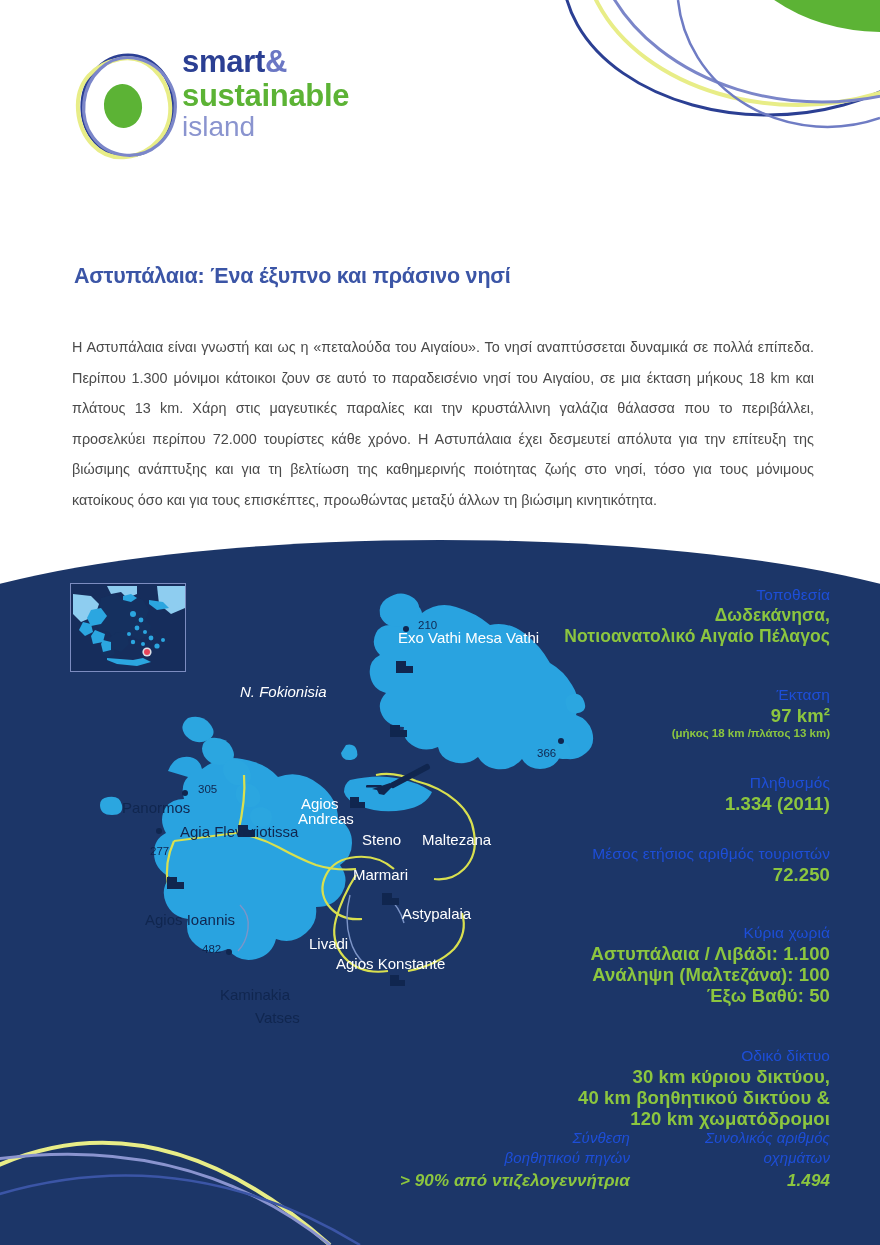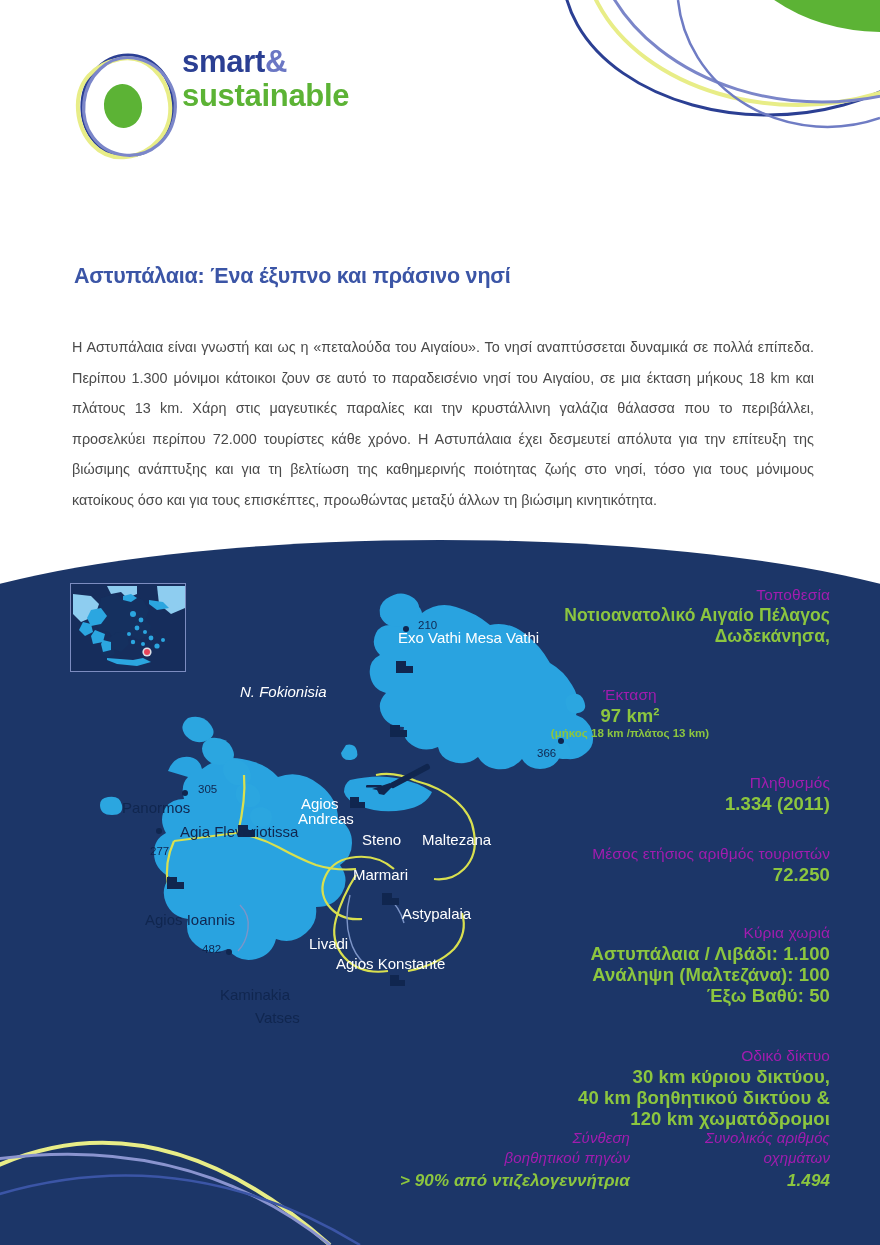--- a/index.html
+++ b/index.html
@@ -126,21 +126,21 @@
 
   
   #stats {
     position: absolute;
     left: 430px; top: 585px;
     width: 400px;
     text-align: right;
   }
   .stat { margin-bottom: 24px; }
   .stat-label {
-    color: #a21caf;
+    color: #1d4ed8;
     font-size: 15.5px;
     line-height: 20px;
     font-weight: normal;
     letter-spacing: 0.1px;
   }
   .stat-value {
     color: #8cc63f;
     font-size: 17.5px;
     font-weight: bold;
     line-height: 21px;
@@ -192,20 +192,21 @@
       <path d="M46 9 C72 4 93 26 96 53 C99 82 78 104 52 107 C25 110 6 87 4 60 C2 32 20 14 46 9 Z" stroke="#e8ed87" stroke-width="4"></path>
       <path d="M60 8 C86 12 104 36 101 62 C98 89 76 108 50 105 C24 102 7 79 10 52 C13 26 34 4 60 8 Z" stroke="#7b86c9"></path>
     </g>
     <ellipse cx="49" cy="56" rx="19" ry="22" fill="#5cb335" transform="rotate(-8 49 56)"></ellipse>
   </svg>
   <div id="logo-words">
     <div class="logo-line1">
       <span>smart</span><span class="amp">&amp;</span>
     </div>
     <div class="logo-line2">sustainable</div>
+    <div class="logo-line3">island</div>
   </div>
 </div>
 
 <h1 id="doc-title">Αστυπάλαια: Ένα έξυπνο και πράσινο νησί</h1>
 <p id="doc-body">Η Αστυπάλαια είναι γνωστή και ως η «πεταλούδα του Αιγαίου». Το νησί αναπτύσσεται δυναμικά σε πολλά επίπεδα. Περίπου 1.300 μόνιμοι κάτοικοι ζουν σε αυτό το παραδεισένιο νησί του Αιγαίου, σε μια έκταση μήκους 18 km και πλάτους 13 km. Χάρη στις μαγευτικές παραλίες και την κρυστάλλινη γαλάζια θάλασσα που το περιβάλλει, προσελκύει περίπου 72.000 τουρίστες κάθε χρόνο. Η Αστυπάλαια έχει δεσμευτεί απόλυτα για την επίτευξη της βιώσιμης ανάπτυξης και για τη βελτίωση της καθημερινής ποιότητας ζωής στο νησί, τόσο για τους μόνιμους κατοίκους όσο και για τους επισκέπτες, προωθώντας μεταξύ άλλων τη βιώσιμη κινητικότητα.</p>
 
 <div id="blue-panel">
   <div id="blue-fill"></div>
 
   <div id="footer-deco">
@@ -371,25 +372,25 @@
 
     <span class="peak-dot" style="left:176px; top:374px;"></span>
     <span class="map-peak" style="left:152px; top:368px;">482</span>
   </div>
 </div>
 
 <div id="stats">
 
   <div class="stat">
     <div class="stat-label">Τοποθεσία</div>
+    <div class="stat-value">Δωδεκάνησα,</div>
     <div class="stat-value">Νοτιοανατολικό Αιγαίο Πέλαγος</div>
-    <div class="stat-value">Δωδεκάνησα,</div>
-  </div>
-
-  <div class="stat" style="margin-top:38px;text-align:center;">
+  </div>
+
+  <div class="stat" style="margin-top:38px;">
     <div class="stat-label">Έκταση</div>
     <div class="stat-value big">97 km²</div>
     <div class="stat-sub">(μήκος 18 km /πλάτος 13 km)</div>
   </div>
 
   <div class="stat" style="margin-top:32px;">
     <div class="stat-label">Πληθυσμός</div>
     <div class="stat-value big">1.334 (2011)</div>
   </div>
 

